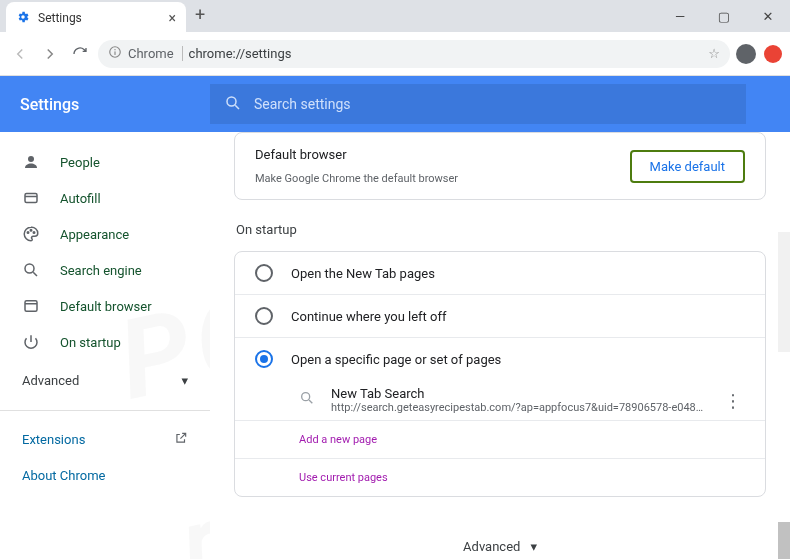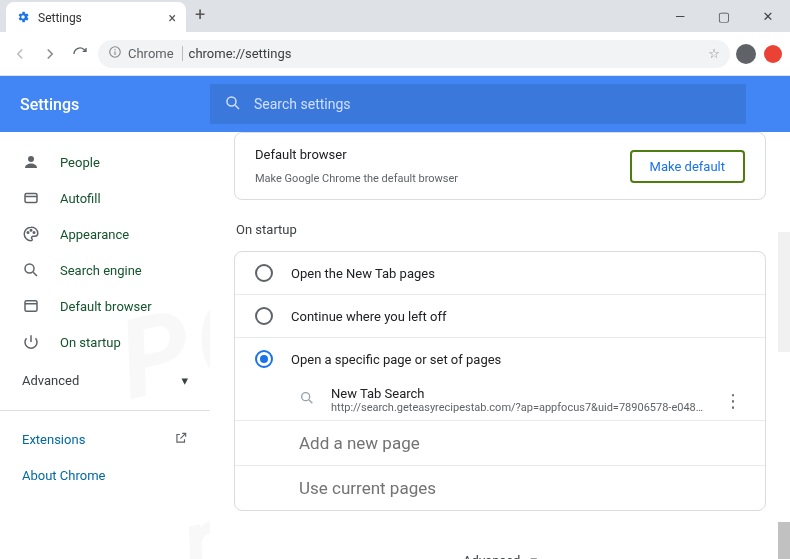--- a/index.html
+++ b/index.html
@@ -50,21 +50,21 @@
   .radio-row { display: flex; align-items: center; padding: 12px 20px; font-size: 13px; color: #202124; gap: 18px; cursor: pointer; }
   .radio { width: 18px; height: 18px; border: 2px solid #5f6368; border-radius: 50%; display: flex; align-items: center; justify-content: center; }
   .radio.selected { border-color: #1a73e8; }
   .radio.selected::after { content: ""; width: 8px; height: 8px; background: #1a73e8; border-radius: 50%; }
 
   .page-entry { display: flex; align-items: center; padding: 6px 20px 6px 64px; gap: 16px; }
   .page-entry .pagetext { font-size: 13px; color: #202124; flex: 1; overflow: hidden; }
   .page-entry .pageurl { font-size: 11px; color: #5f6368; white-space: nowrap; overflow: hidden; text-overflow: ellipsis; }
   .kebab { color: #5f6368; font-size: 18px; width: 24px; text-align:center; cursor: pointer; }
 
-  .linkrow { padding: 12px 20px 12px 64px; font-size: 17px; color: #737373; cursor: pointer; }
+  .linkrow { padding: 12px 20px 12px 64px; font-size: 11px; color: #a21caf; cursor: pointer; }
   .card .sep { border-top: 1px solid #e8eaed; }
 
   .bottom-adv { display: flex; align-items: center; justify-content: center; gap: 10px; font-size: 13px; color: #3c4043; padding: 20px 0; cursor: pointer; }
 
   .scrollhint { position: absolute; right: 0; top: 100px; width: 12px; height: 120px; background: #f1f1f1; }
   .scrollthumb { position: absolute; right: 0; top: 390px; width: 12px; height: 50px; background: #c1c1c1; }
 
   
   .watermark { position: absolute; top: 150px; left: 120px; font-size: 110px; font-weight: 700; color: rgba(200,200,200,0.12); transform: rotate(-12deg); letter-spacing: 8px; pointer-events: none; font-style: italic; white-space: nowrap; }
   .watermark2 { position: absolute; top: 320px; left: 180px; font-size: 90px; font-weight: 700; color: rgba(200,200,200,0.12); transform: rotate(-12deg); letter-spacing: 6px; pointer-events: none; font-style: italic; white-space: nowrap; }

